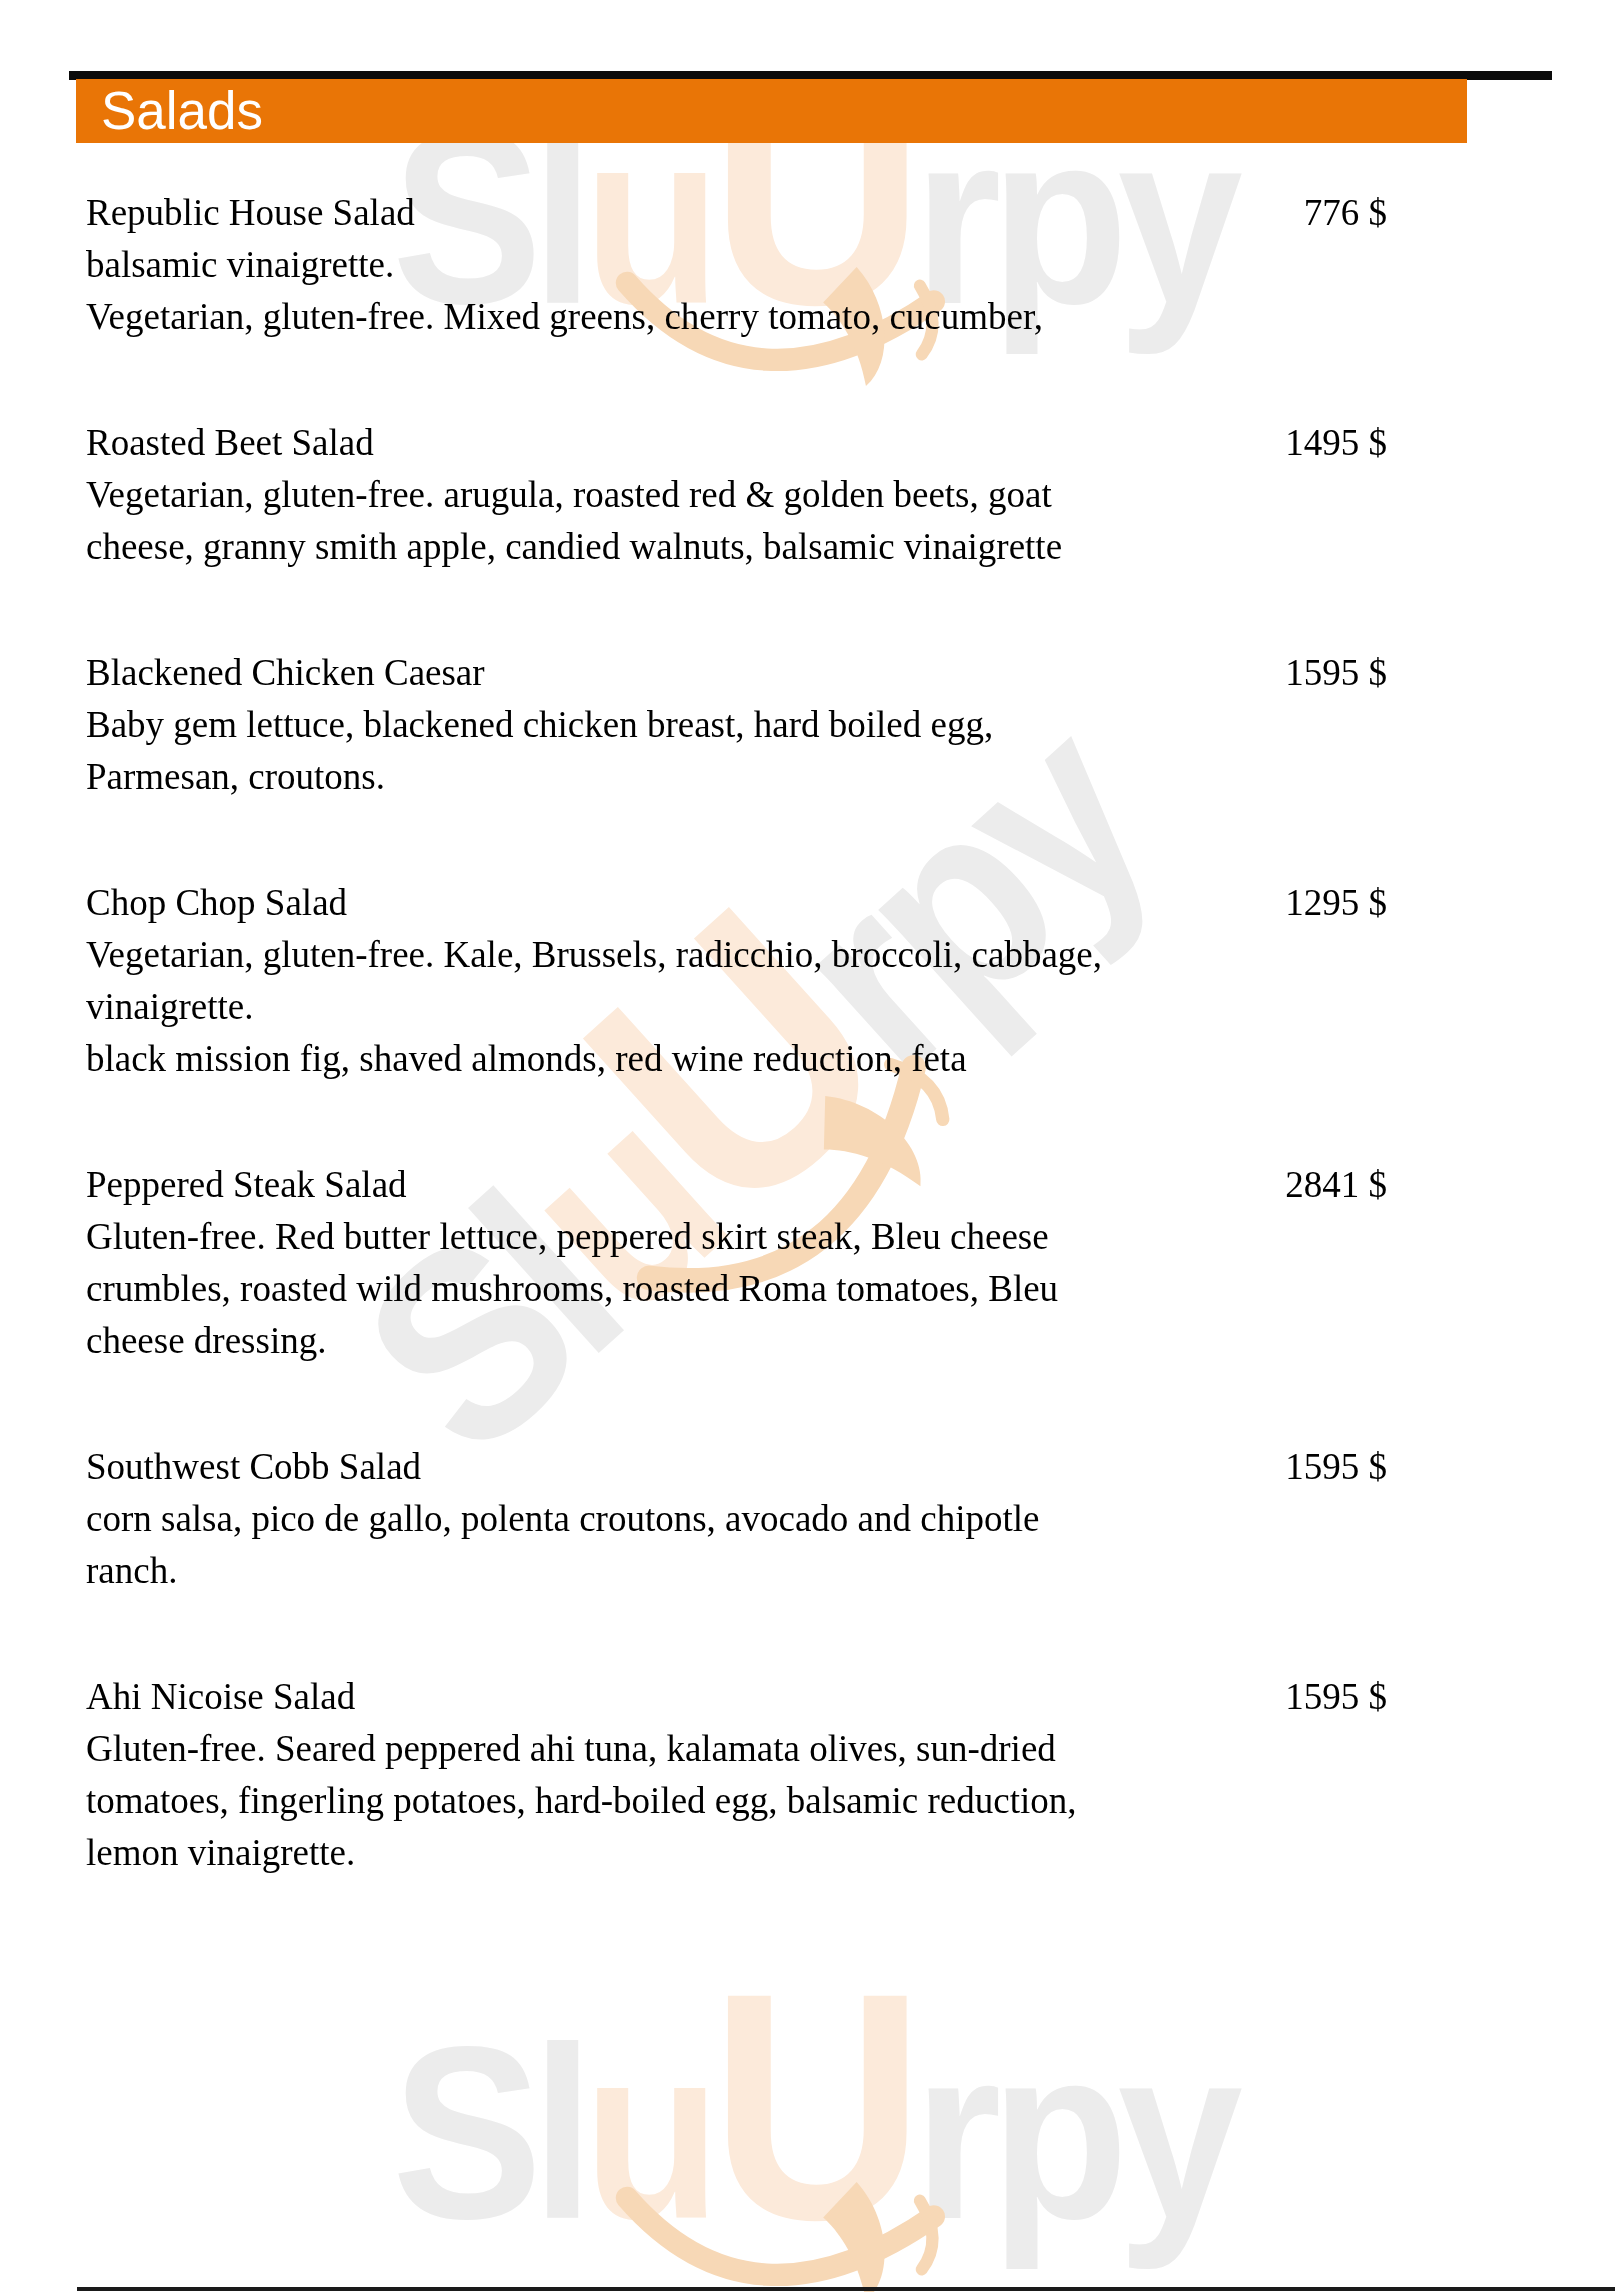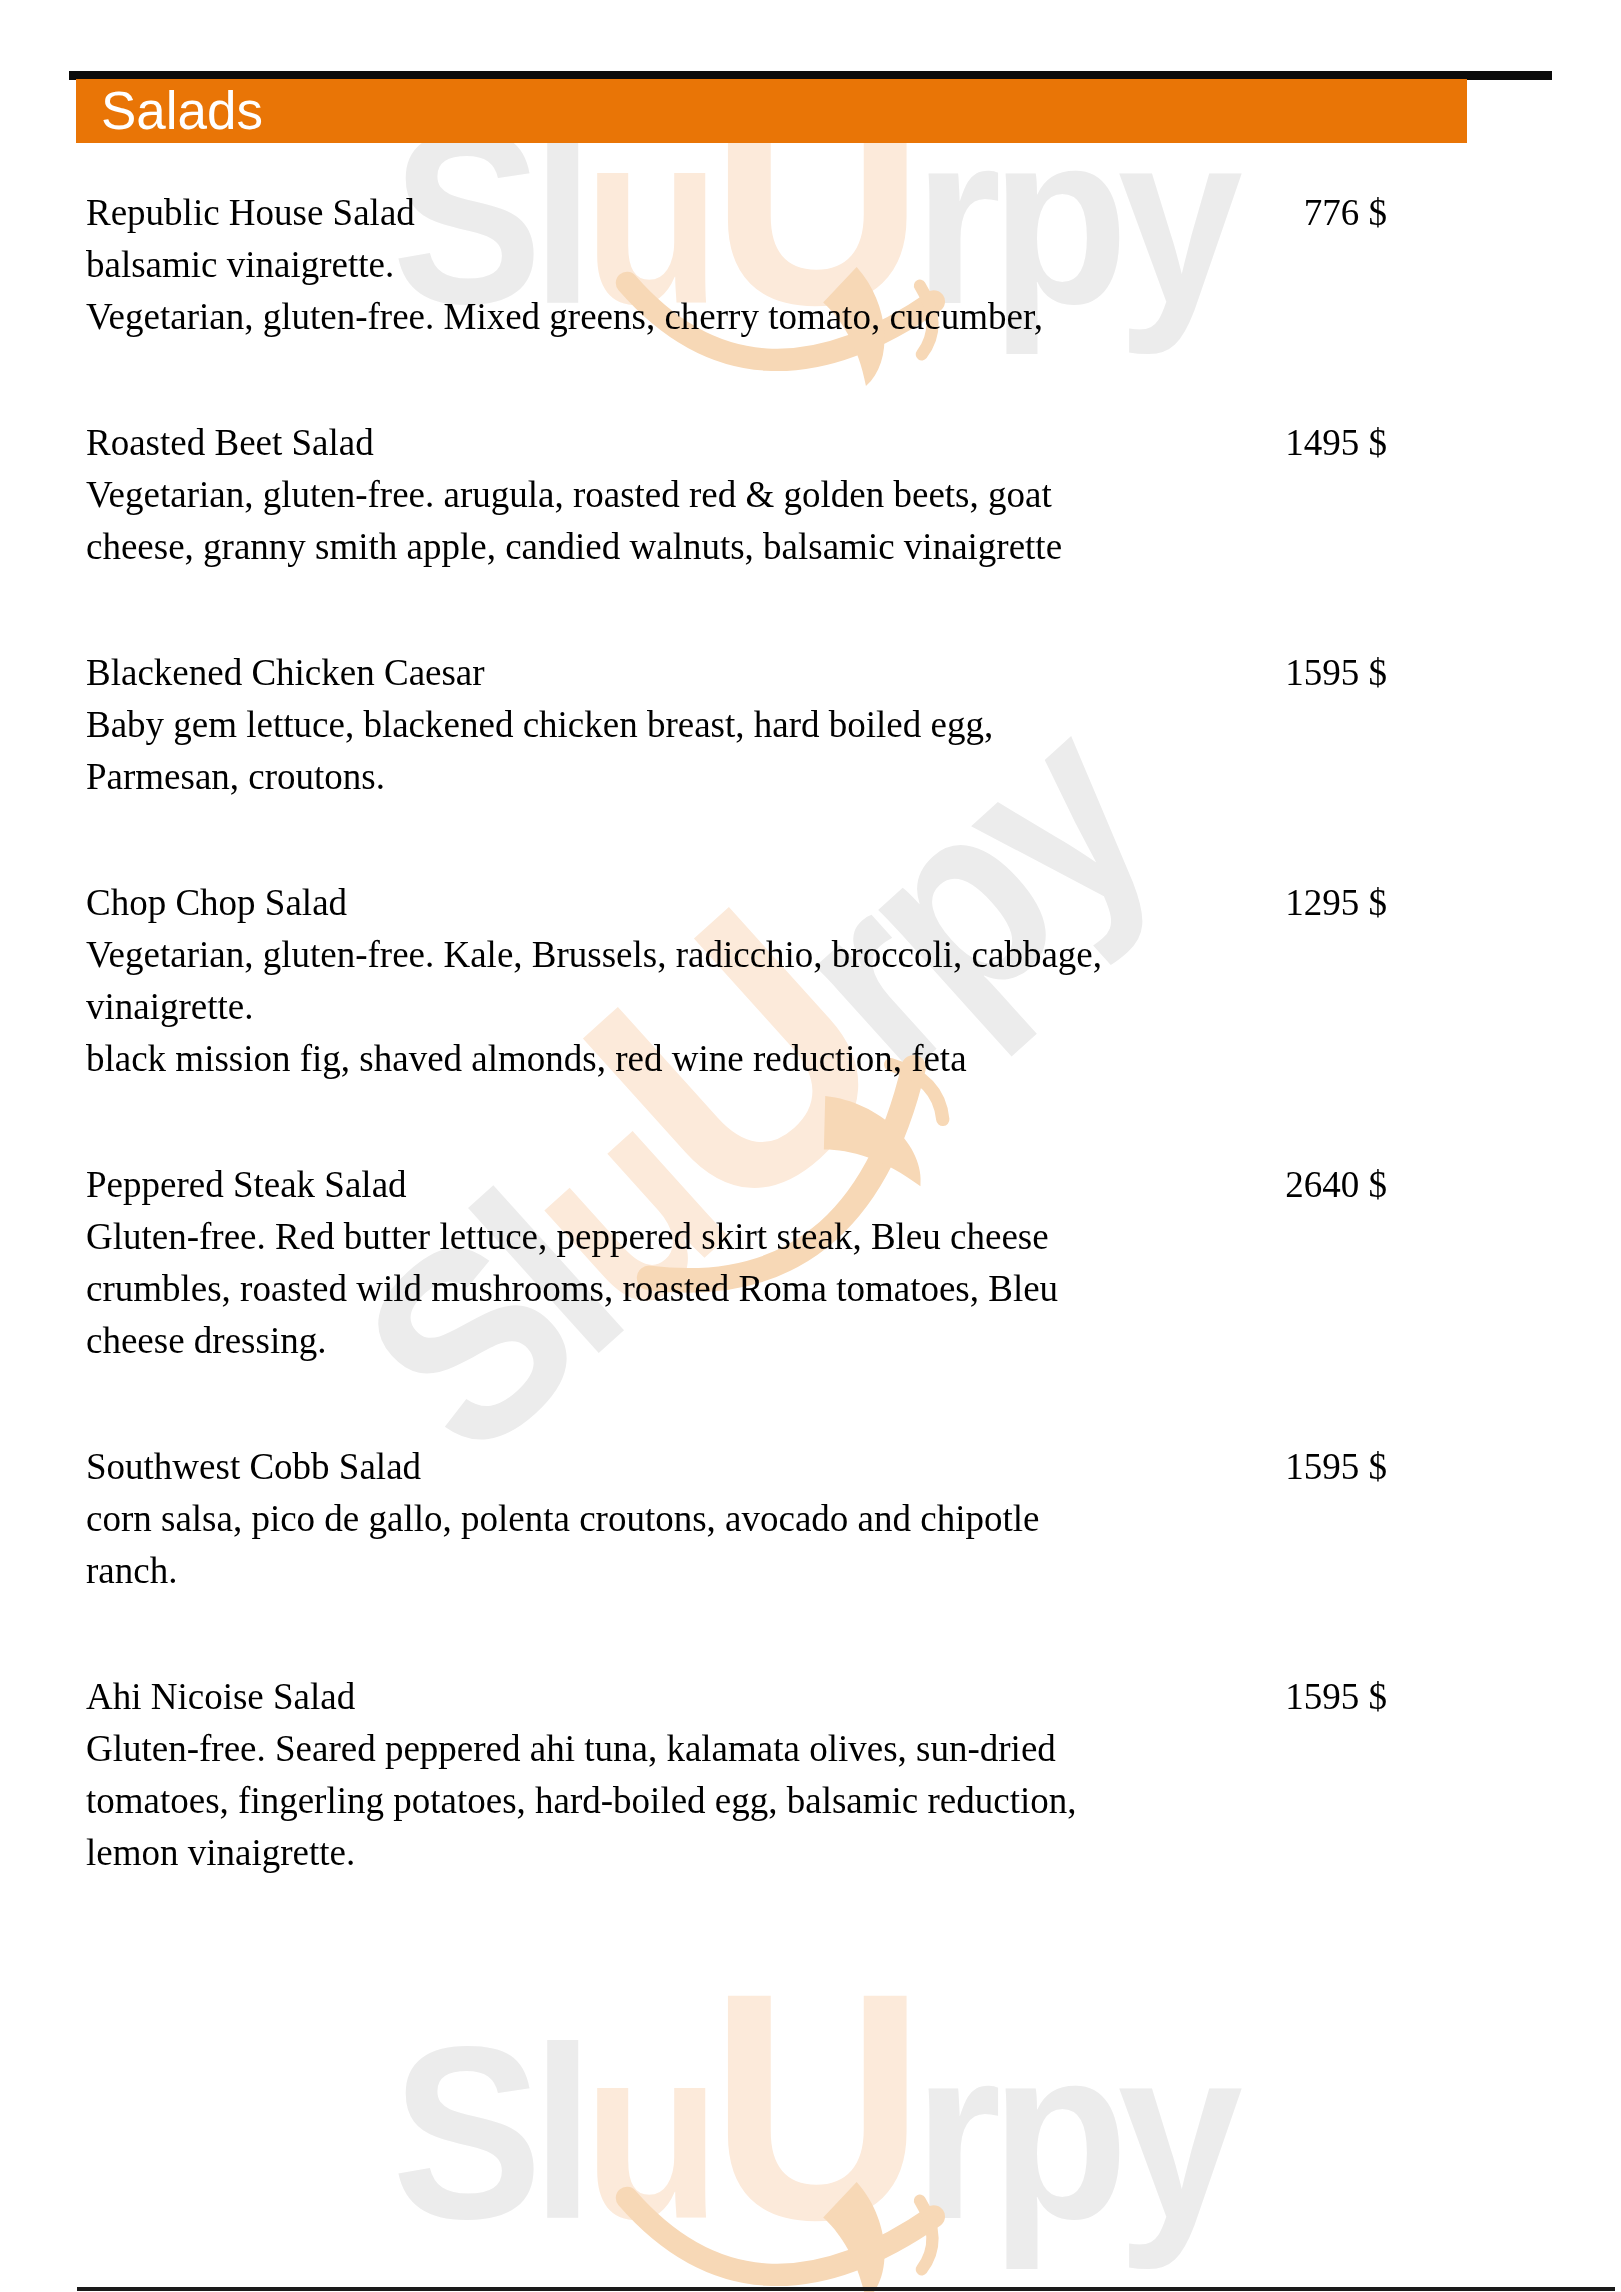--- a/index.html
+++ b/index.html
@@ -160,21 +160,21 @@
     <span class="item-price">1295 $</span>
     <div>
       <div class="desc-line">Vegetarian, gluten-free. Kale, Brussels, radicchio, broccoli, cabbage,</div>
       <div class="desc-line">vinaigrette.</div>
       <div class="desc-line">black mission fig, shaved almonds, red wine reduction, feta</div>
     </div>
   </div>
 
   <div class="item">
     <span class="item-name">Peppered Steak Salad</span>
-    <span class="item-price">2640 $</span>
+    <span class="item-price">2841 $</span>
     <div>
       <div class="desc-line">Gluten-free. Red butter lettuce, peppered skirt steak, Bleu cheese</div>
       <div class="desc-line">crumbles, roasted wild mushrooms, roasted Roma tomatoes, Bleu</div>
       <div class="desc-line">cheese dressing.</div>
     </div>
   </div>
 
   <div class="item">
     <span class="item-name">Southwest Cobb Salad</span>
     <span class="item-price">1595 $</span>

